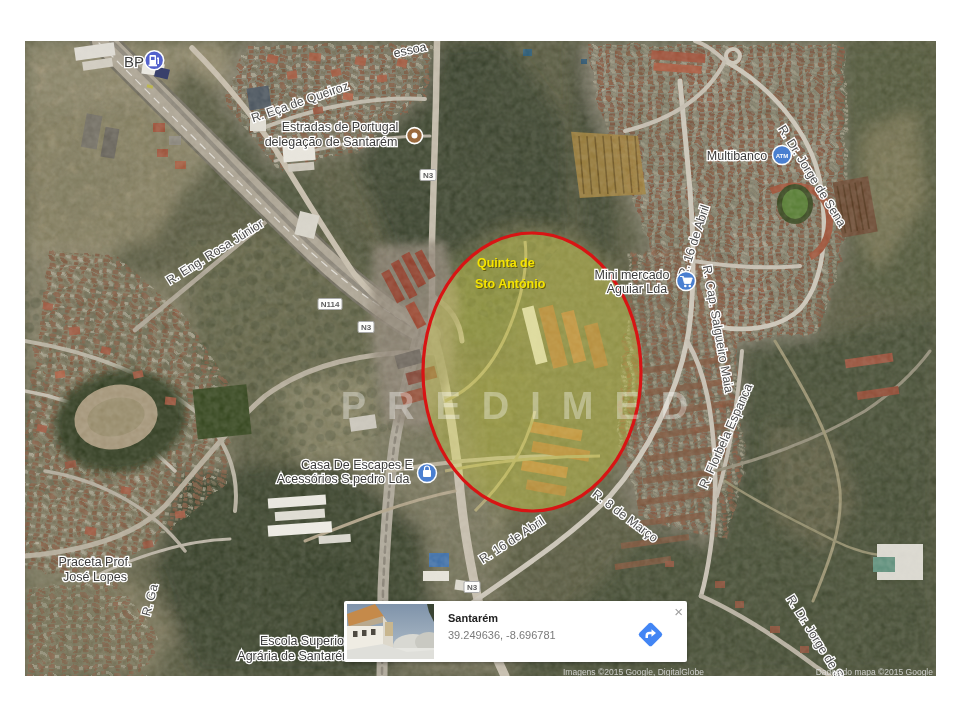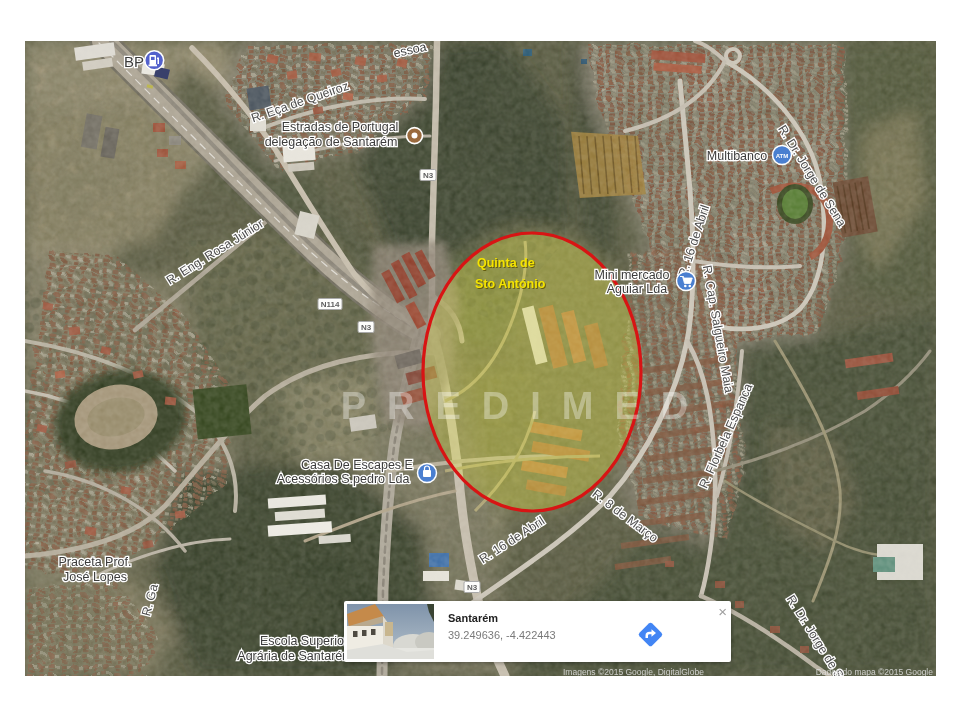--- a/index.html
+++ b/index.html
@@ -1,19 +1,19 @@
 <!DOCTYPE html>
 <html><head>
 <meta charset="utf-8">
 <style>
   html,body{margin:0;padding:0;background:#ffffff;width:960px;height:720px;overflow:hidden;
     font-family:"Liberation Sans",sans-serif;}
   #map{position:absolute;left:25px;top:41px;width:911px;height:635px;overflow:hidden;background:#5d5c42;}
   #card{position:absolute;left:344px;top:601px;width:343px;height:61px;background:#ffffff;
-    border-radius:2px;box-shadow:0 1px 4px rgba(0,0,0,.35);padding-left:44px;}
+    border-radius:2px;box-shadow:0 1px 4px rgba(0,0,0,.35);}
   #photo{position:absolute;left:3px;top:3px;width:87px;height:55px;overflow:hidden;}
   #title{position:absolute;left:104px;top:11px;font-size:11px;font-weight:bold;color:#1f1f1f;}
   #coords{position:absolute;left:104px;top:27.5px;font-size:11px;color:#7a7a7a;}
   #closex{position:absolute;right:4px;top:2px;font-size:15px;color:#9f9f9f;}
   #diamond{position:absolute;left:293px;top:20px;width:27px;height:27px;}
 </style>
 </head>
 <body>
 <div id="map">
 <svg width="911" height="635" viewBox="0 0 911 635" xmlns="http://www.w3.org/2000/svg">
@@ -426,21 +426,21 @@
       <rect x="0" y="22" width="36" height="33" fill="#efece3"></rect>
       <rect x="6" y="27" width="4.5" height="6" fill="#4e4a42"></rect>
         <rect x="15" y="26" width="4.5" height="6" fill="#4e4a42"></rect>
         <rect x="24" y="25" width="4.5" height="6" fill="#4e4a42"></rect>
       <polygon points="36,12 46,26 46,55 36,55" fill="#ddd8cb"></polygon>
       <rect x="38" y="18" width="8" height="14" fill="#c8b68e"></rect>
       <polygon points="0,46 36,40 60,48 87,46 87,55 0,55" fill="#dfdfda"></polygon>
     </svg>
   </div>
   <div id="title">Santarém</div>
-  <div id="coords">39.249636, -4.422443</div>
+  <div id="coords">39.249636, -8.696781</div>
   <div id="closex">×</div>
   <div id="diamond">
     <svg width="27" height="27" viewBox="0 0 27 27" xmlns="http://www.w3.org/2000/svg">
       <rect x="4.5" y="4.5" width="18" height="18" rx="2.5" fill="#4285f4" transform="rotate(45 13.5 13.5)"></rect>
       <path d="M 8.5,17 L 8.5,14.5 C 8.5,12 10,10.8 12.5,10.8 L 14.5,10.8 L 14.5,8.2 L 19,12 L 14.5,15.8 L 14.5,13.2 L 12.5,13.2 C 11.4,13.2 11,13.7 11,14.8 L 11,17 Z" fill="#ffffff"></path>
     </svg>
   </div>
 </div>
 
 </body></html>

